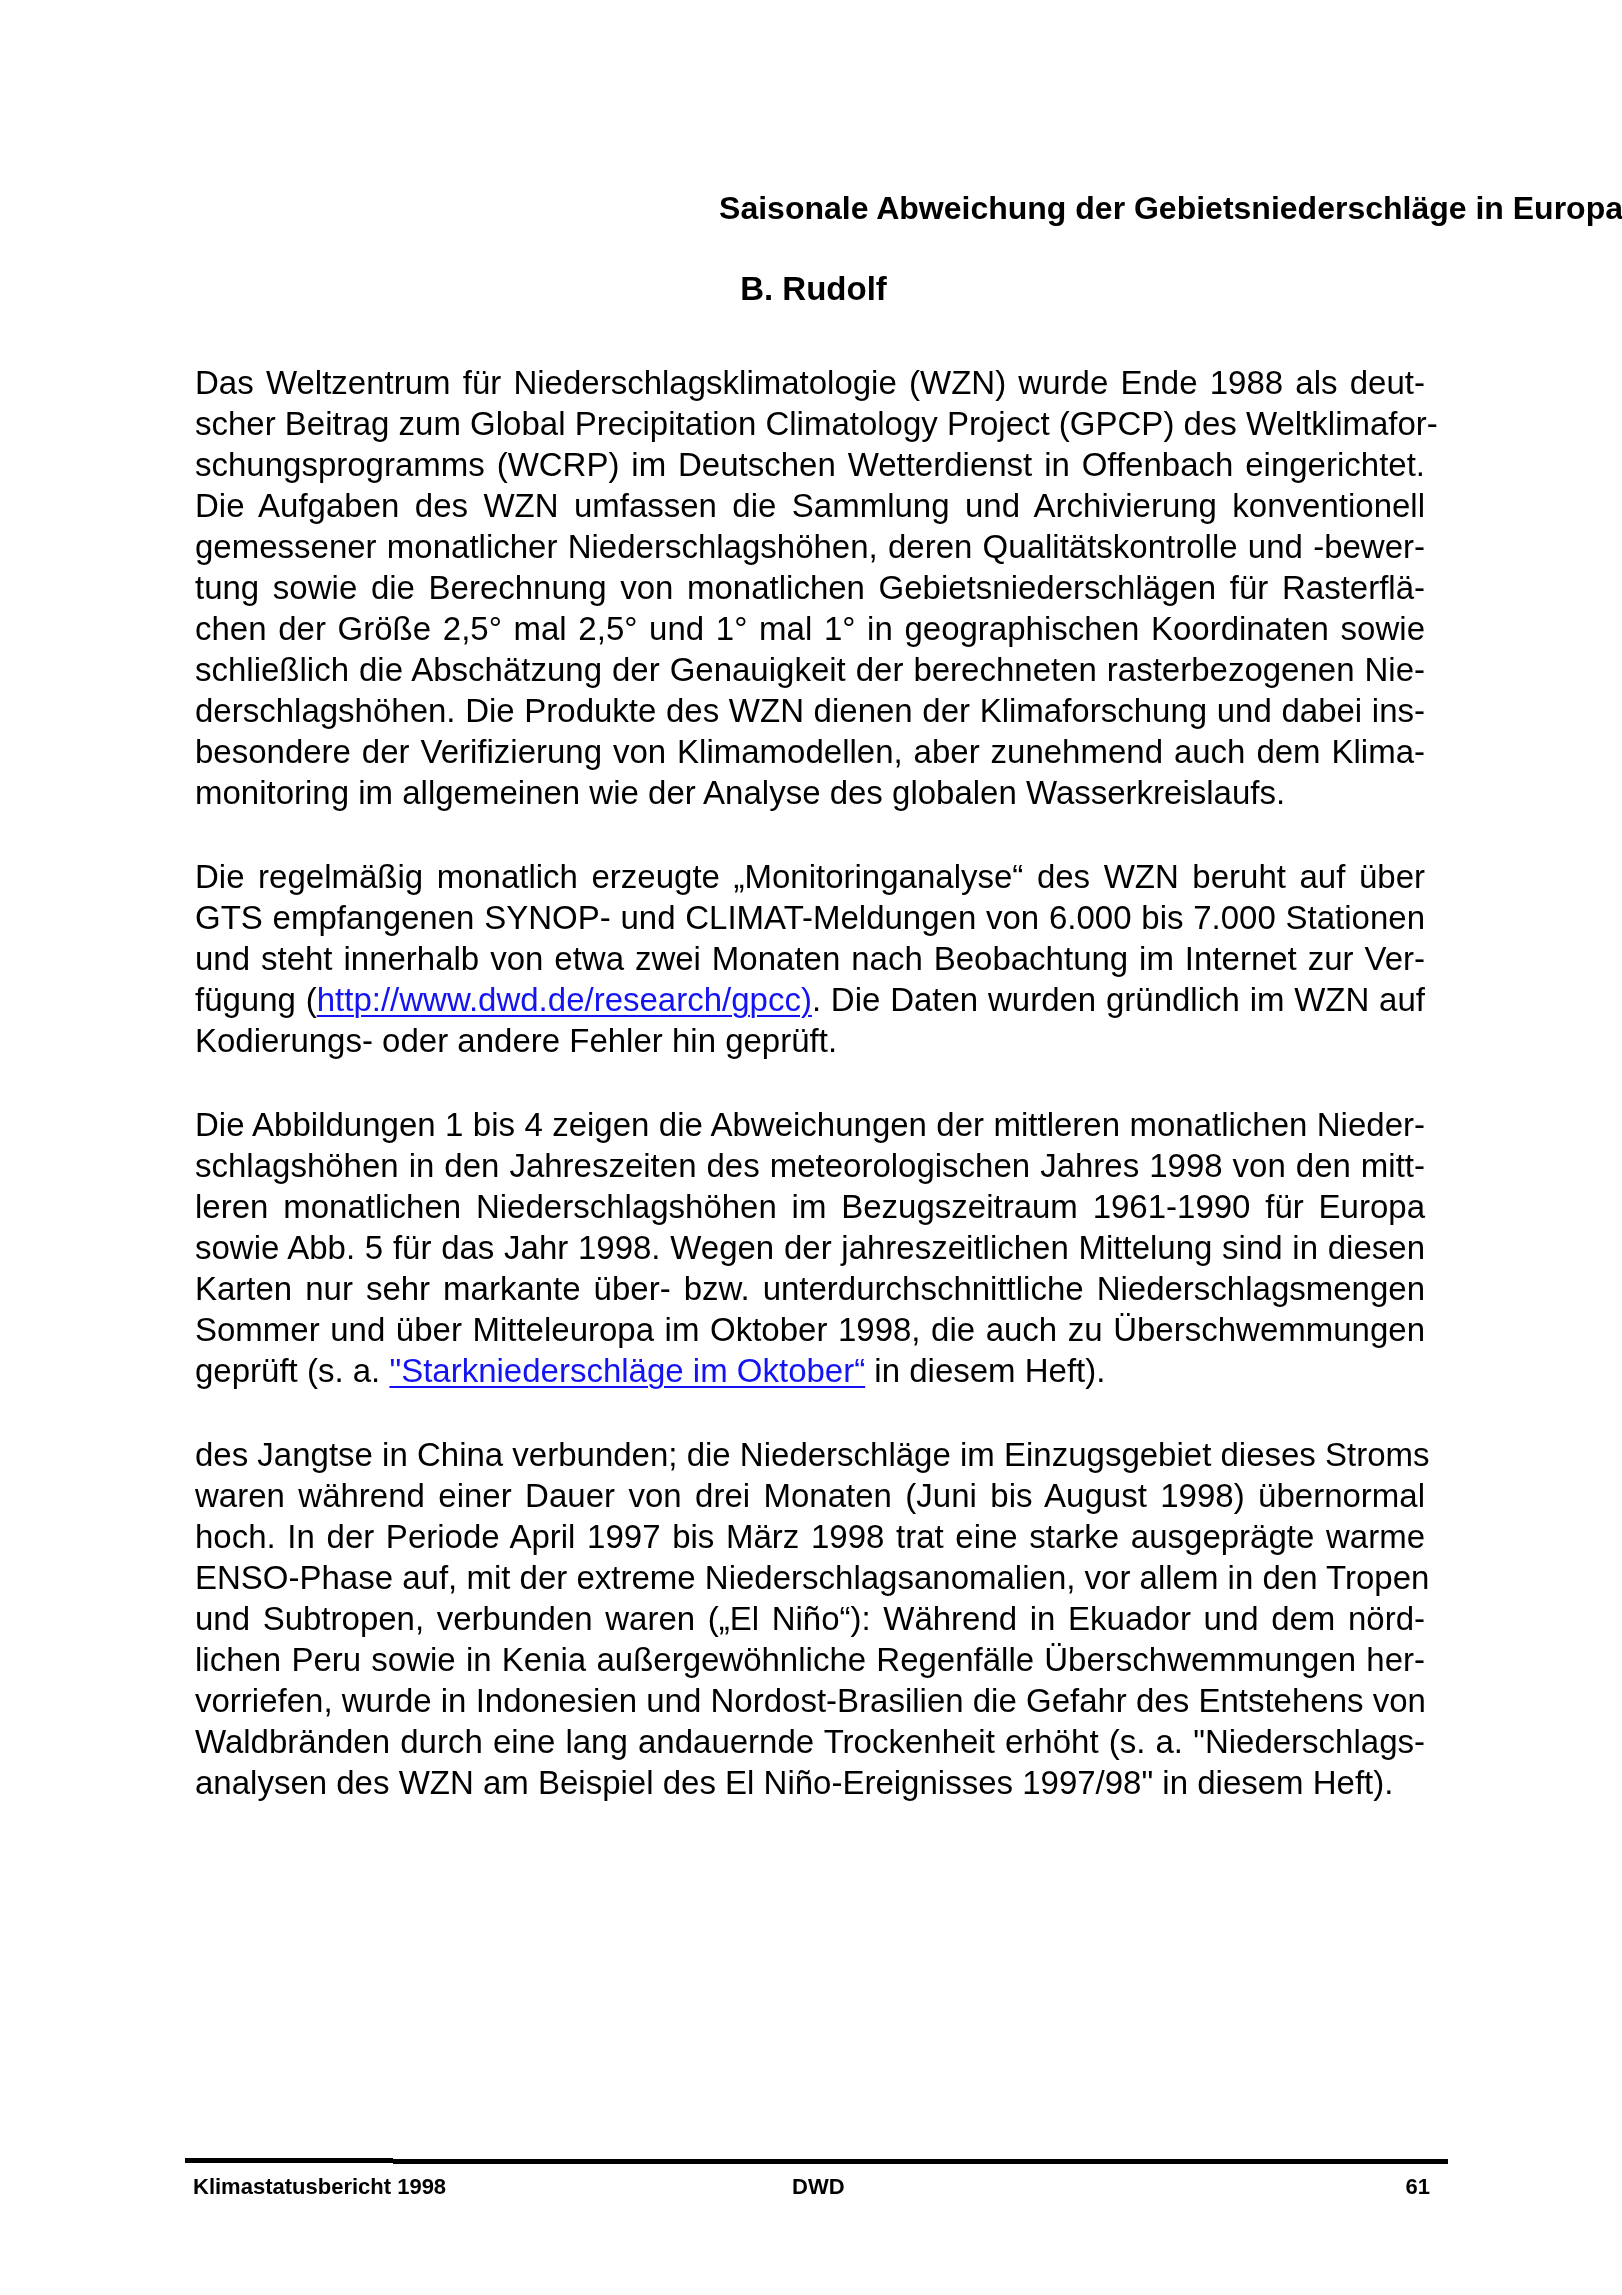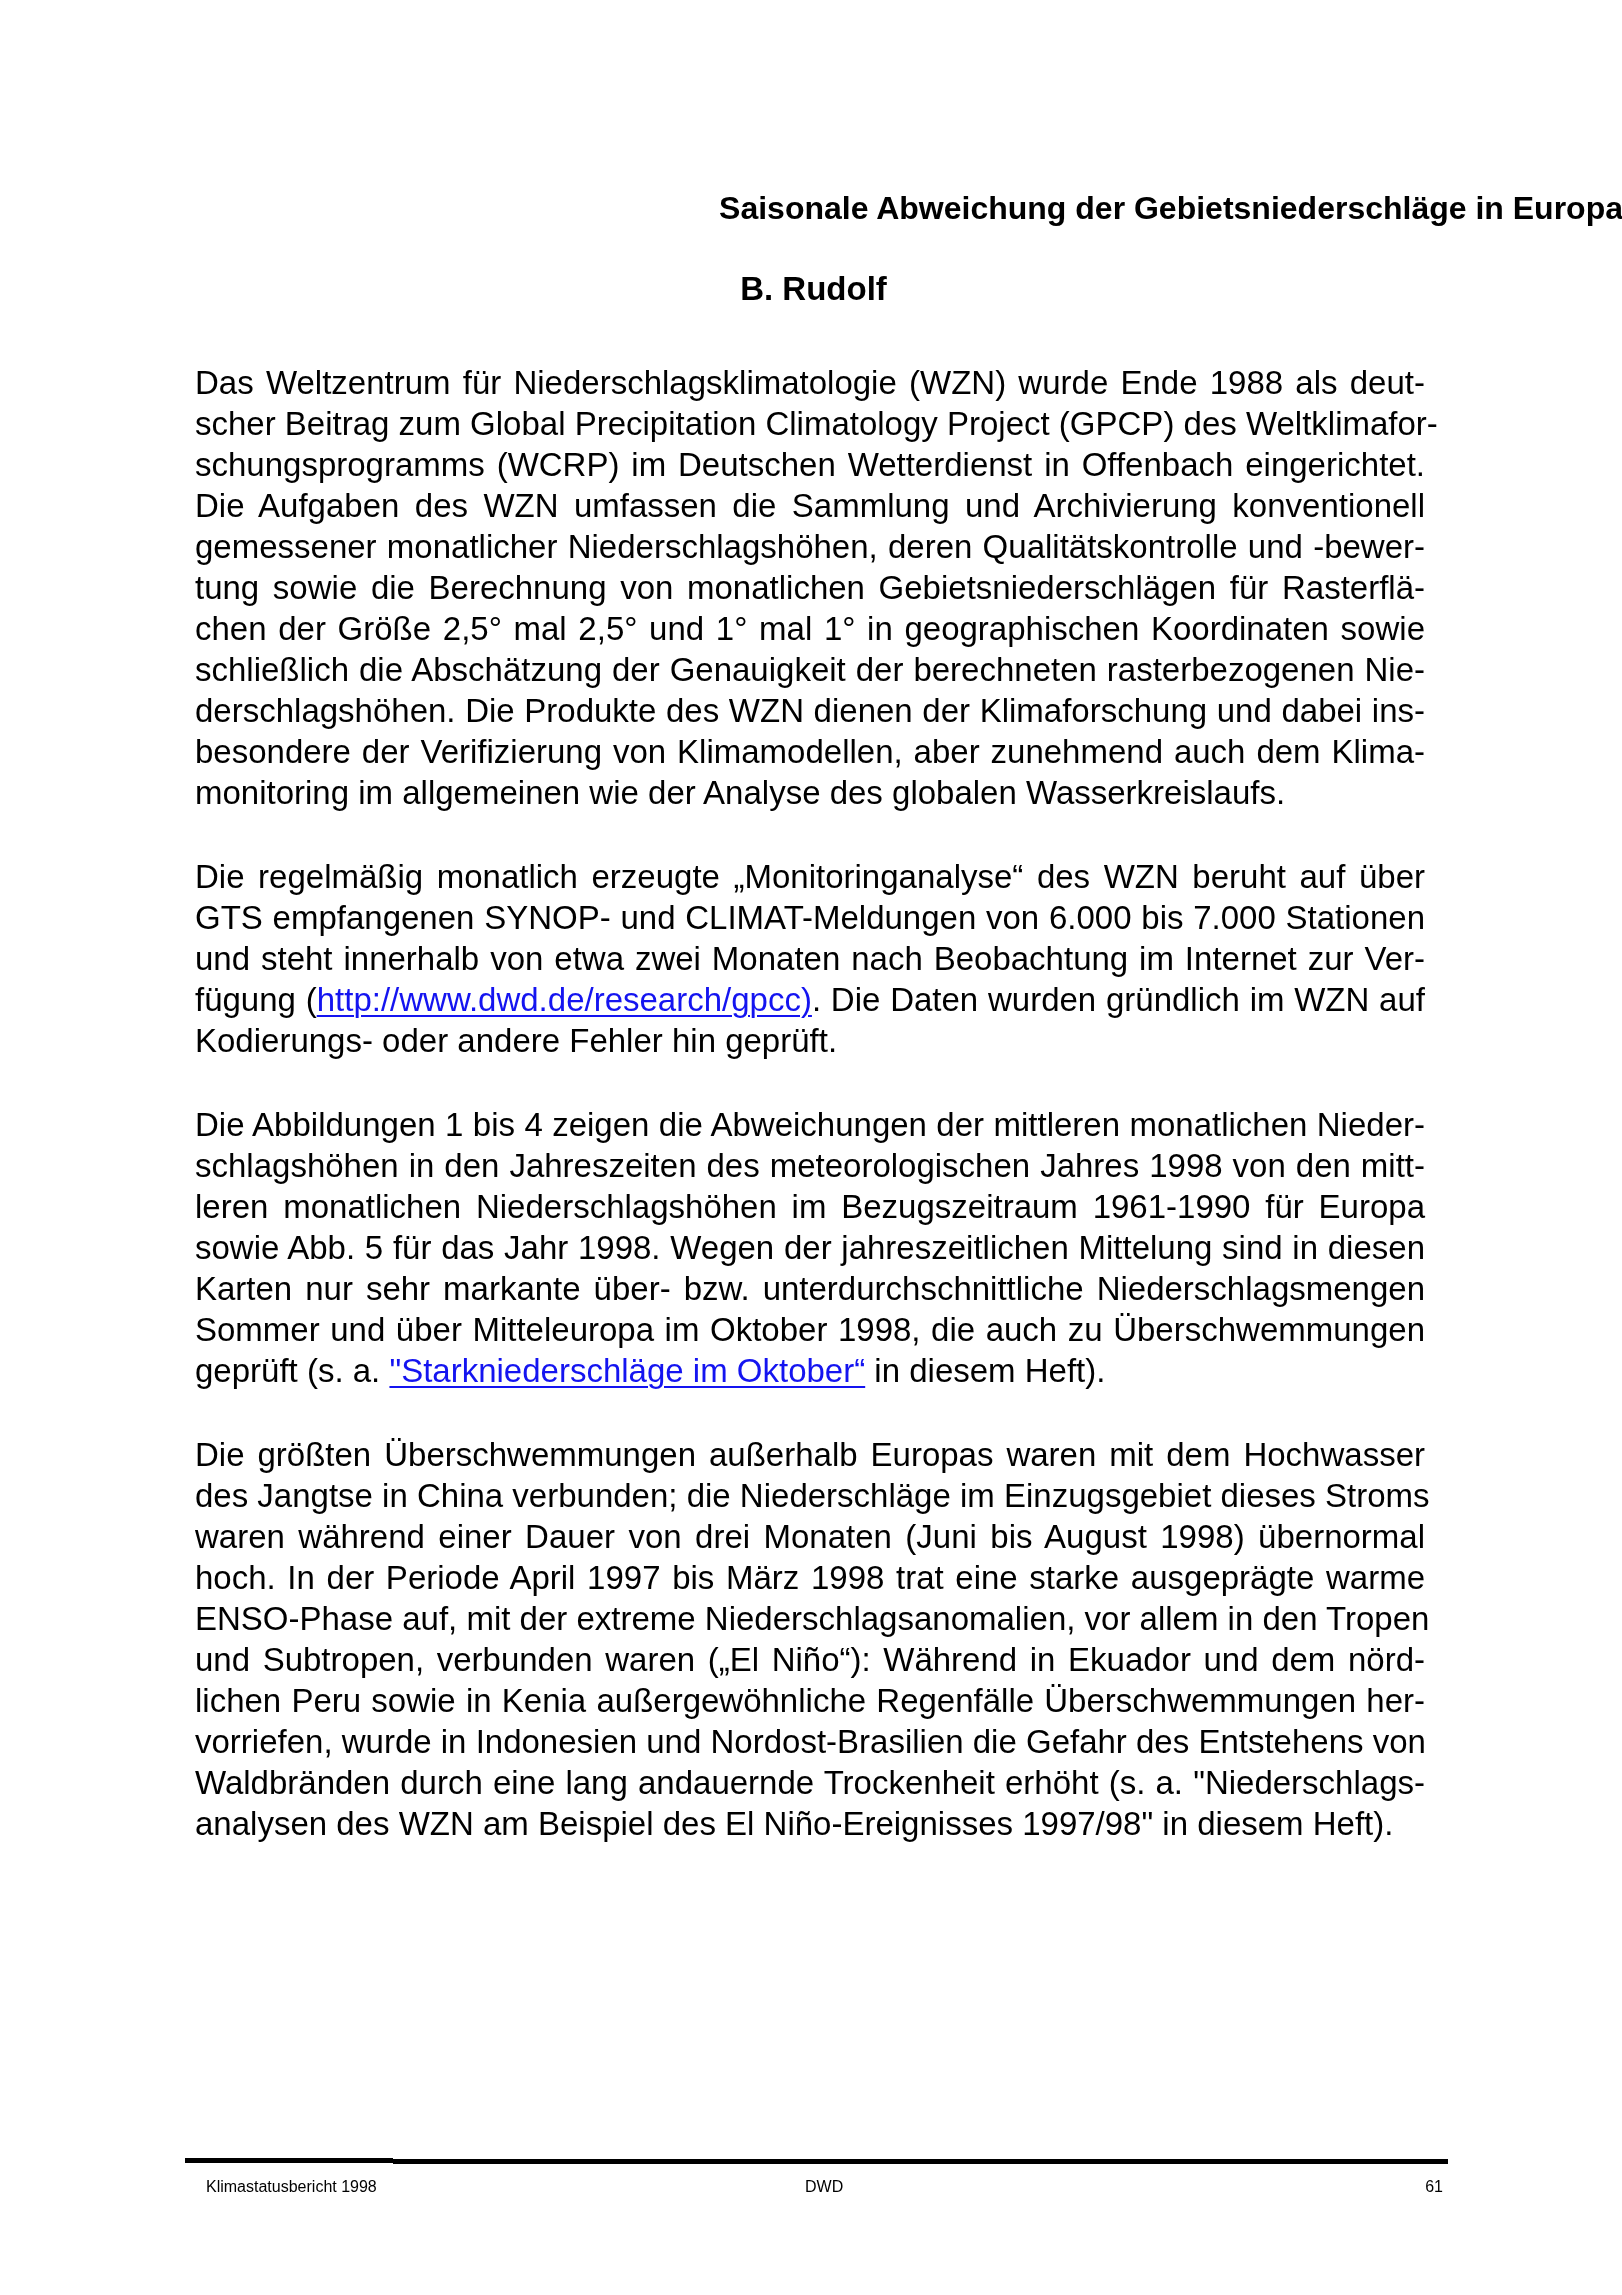--- a/index.html
+++ b/index.html
@@ -83,25 +83,25 @@
       position: absolute;
       left: 393px;
       top: 2159px;
       width: 1055px;
       height: 4.9px;
       background: #000;
     }
     .footer {
       position: absolute;
       top: 2175px;
-      left: 206px;
+      left: 193px;
       width: 1237px;
       height: 24px;
-      font-weight: normal;
-      font-size: 16px;
+      font-weight: bold;
+      font-size: 22px;
       line-height: 24px;
     }
     .footer .left { position: absolute; left: 0; top: 0; }
     .footer .center { position: absolute; left: 599px; top: 0; }
     .footer .right { position: absolute; right: 0; top: 0; }
   </style>
 </head>
 <body>
 
 <h1 class="title">Saisonale Abweichung der Gebietsniederschläge in Europa</h1>
@@ -135,21 +135,20 @@
     <span class="line">Die Abbildungen 1 bis 4 zeigen die Abweichungen der mittleren monatlichen Nieder-</span>
     <span class="line">schlagshöhen in den Jahreszeiten des meteorologischen Jahres 1998 von den mitt-</span>
     <span class="line">leren monatlichen Niederschlagshöhen im Bezugszeitraum 1961-1990 für Europa</span>
     <span class="line">sowie Abb. 5 für das Jahr 1998. Wegen der jahreszeitlichen Mittelung sind in diesen</span>
     <span class="line">Karten nur sehr markante über- bzw. unterdurchschnittliche Niederschlagsmengen</span>
     <span class="line">Sommer und über Mitteleuropa im Oktober 1998, die auch zu Überschwemmungen</span>
     <span class="line last"><span>geprüft (s. a. </span><a class="link" style="color: rgb(20, 20, 240);">"Starkniederschläge im Oktober“</a><span> in diesem Heft).</span></span>
   </p>
 
   <p class="para">
-    <span class="line">Die größten Überschwemmungen außerhalb Europas waren mit dem Hochwasser</span>
     <span class="line">des Jangtse in China verbunden; die Niederschläge im Einzugsgebiet dieses Stroms</span>
     <span class="line">waren während einer Dauer von drei Monaten (Juni bis August 1998) übernormal</span>
     <span class="line">hoch. In der Periode April 1997 bis März 1998 trat eine starke ausgeprägte warme</span>
     <span class="line">ENSO-Phase auf, mit der extreme Niederschlagsanomalien, vor allem in den Tropen</span>
     <span class="line">und Subtropen, verbunden waren („El Niño“): Während in Ekuador und dem nörd-</span>
     <span class="line">lichen Peru sowie in Kenia außergewöhnliche Regenfälle Überschwemmungen her-</span>
     <span class="line">vorriefen, wurde in Indonesien und Nordost-Brasilien die Gefahr des Entstehens von</span>
     <span class="line">Waldbränden durch eine lang andauernde Trockenheit erhöht (s. a. "Niederschlags-</span>
     <span class="line last">analysen des WZN am Beispiel des El Niño-Ereignisses 1997/98" in diesem Heft).</span>
   </p>

